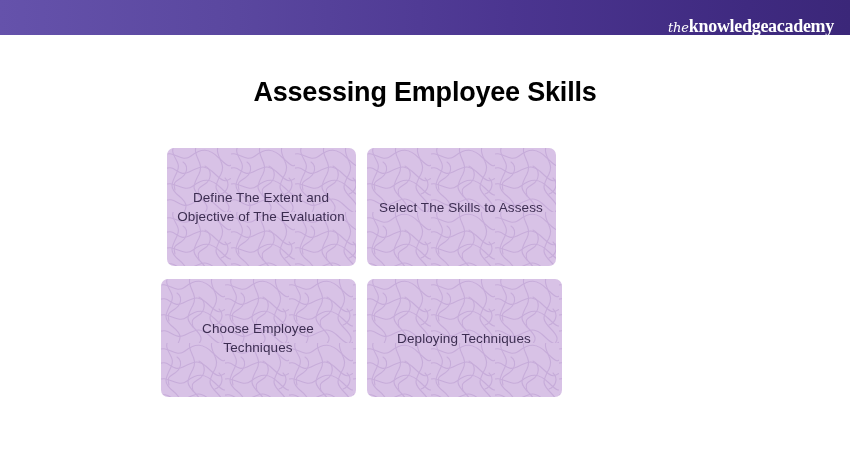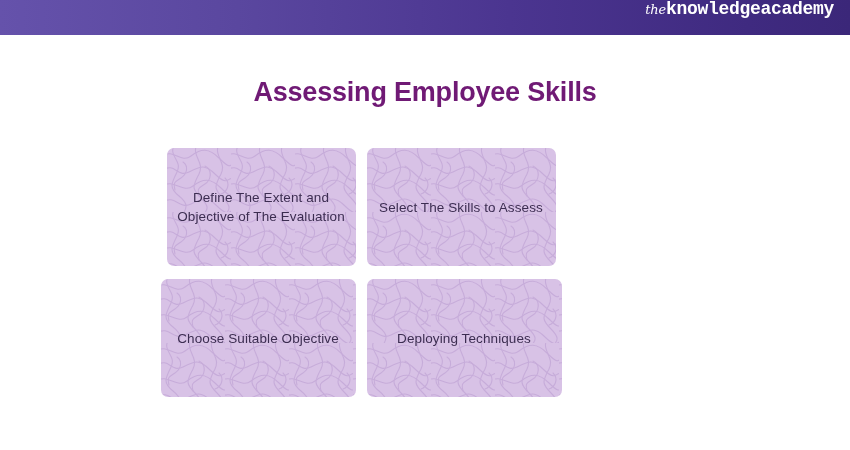--- a/index.html
+++ b/index.html
@@ -17,52 +17,52 @@
 
   
   .header {
     position: absolute;
     top: 0;
     left: 0;
     width: 850px;
     height: 35px;
     background: linear-gradient(90deg, #6552ab 0%, #5a479f 28%, #4b3590 60%, #3f2a80 88%, #3b2779 100%);
     display: flex;
-    align-items: flex-start;
+    align-items: flex-end;
     justify-content: flex-end;
   }
   .logo {
     color: #ffffff;
     margin-right: 16px;
     white-space: nowrap;
     line-height: 1;
     display: flex;
     align-items: baseline;
   }
   .logo-the {
     font-family: "DejaVu Serif", serif;
     font-style: italic;
     font-size: 13px;
     letter-spacing: -0.2px;
   }
   .logo-main {
-    font-family: Liberation Mono, monospace;
+    font-family: Liberation Serif, serif;
     font-weight: 700;
     font-size: 18px;
     letter-spacing: -0.3px;
   }
 
   
   .page-title {
     position: absolute;
     top: 74px;
     left: 0;
     width: 850px;
     text-align: center;
-    color: #701a75;
+    color: #000000;
     font-family: "Liberation Sans", sans-serif;
     font-weight: 700;
     font-size: 27px;
     letter-spacing: -0.2px;
     line-height: 36px;
   }
 
   
   .cards-area {
     position: absolute;
@@ -158,21 +158,21 @@
         </svg>
       <div class="card-label">Select The Skills to Assess</div>
     </div>
   </div>
 
   <div class="card-row row-2">
     <div class="card wide">
       <svg class="card-texture">
           <rect width="100%" height="100%" fill="url(#squiggle)"></rect>
         </svg>
-      <div class="card-label">Choose Suitable Objective</div>
+      <div class="card-label">Choose Employee Techniques</div>
     </div>
     <div class="card wide">
       <svg class="card-texture">
           <rect width="100%" height="100%" fill="url(#squiggle)"></rect>
         </svg>
       <div class="card-label">Deploying Techniques</div>
     </div>
   </div>
 
 </div>

